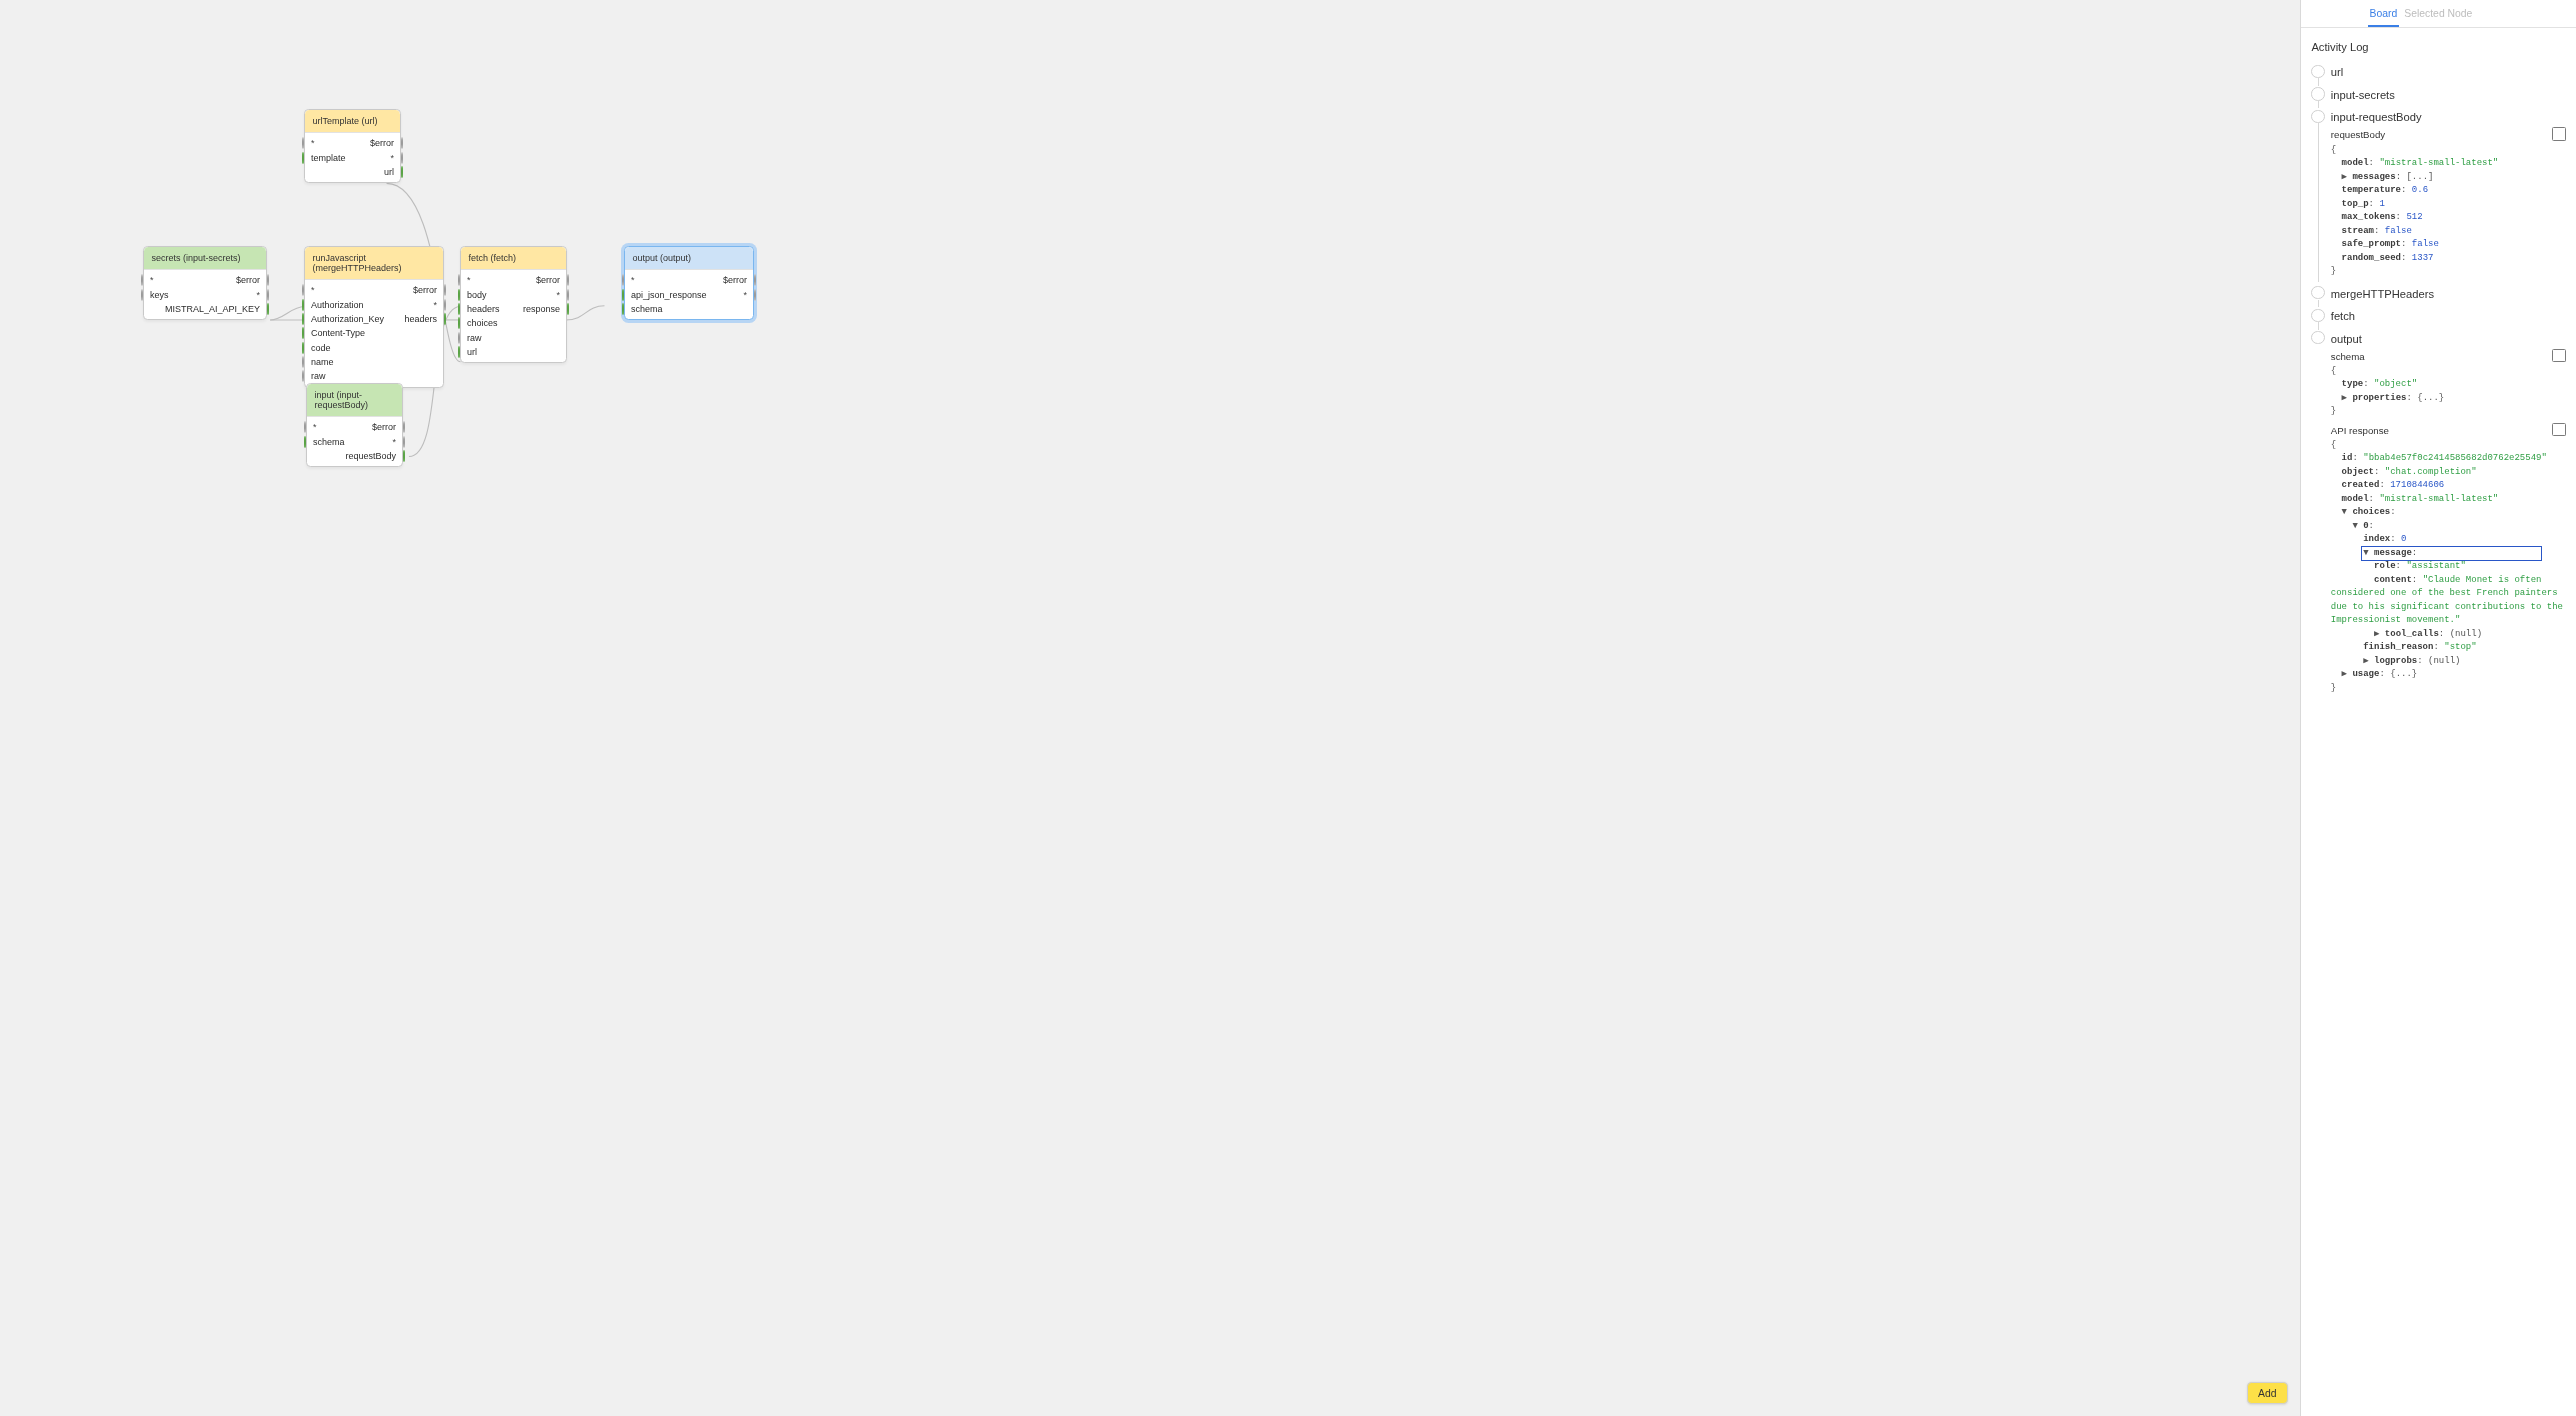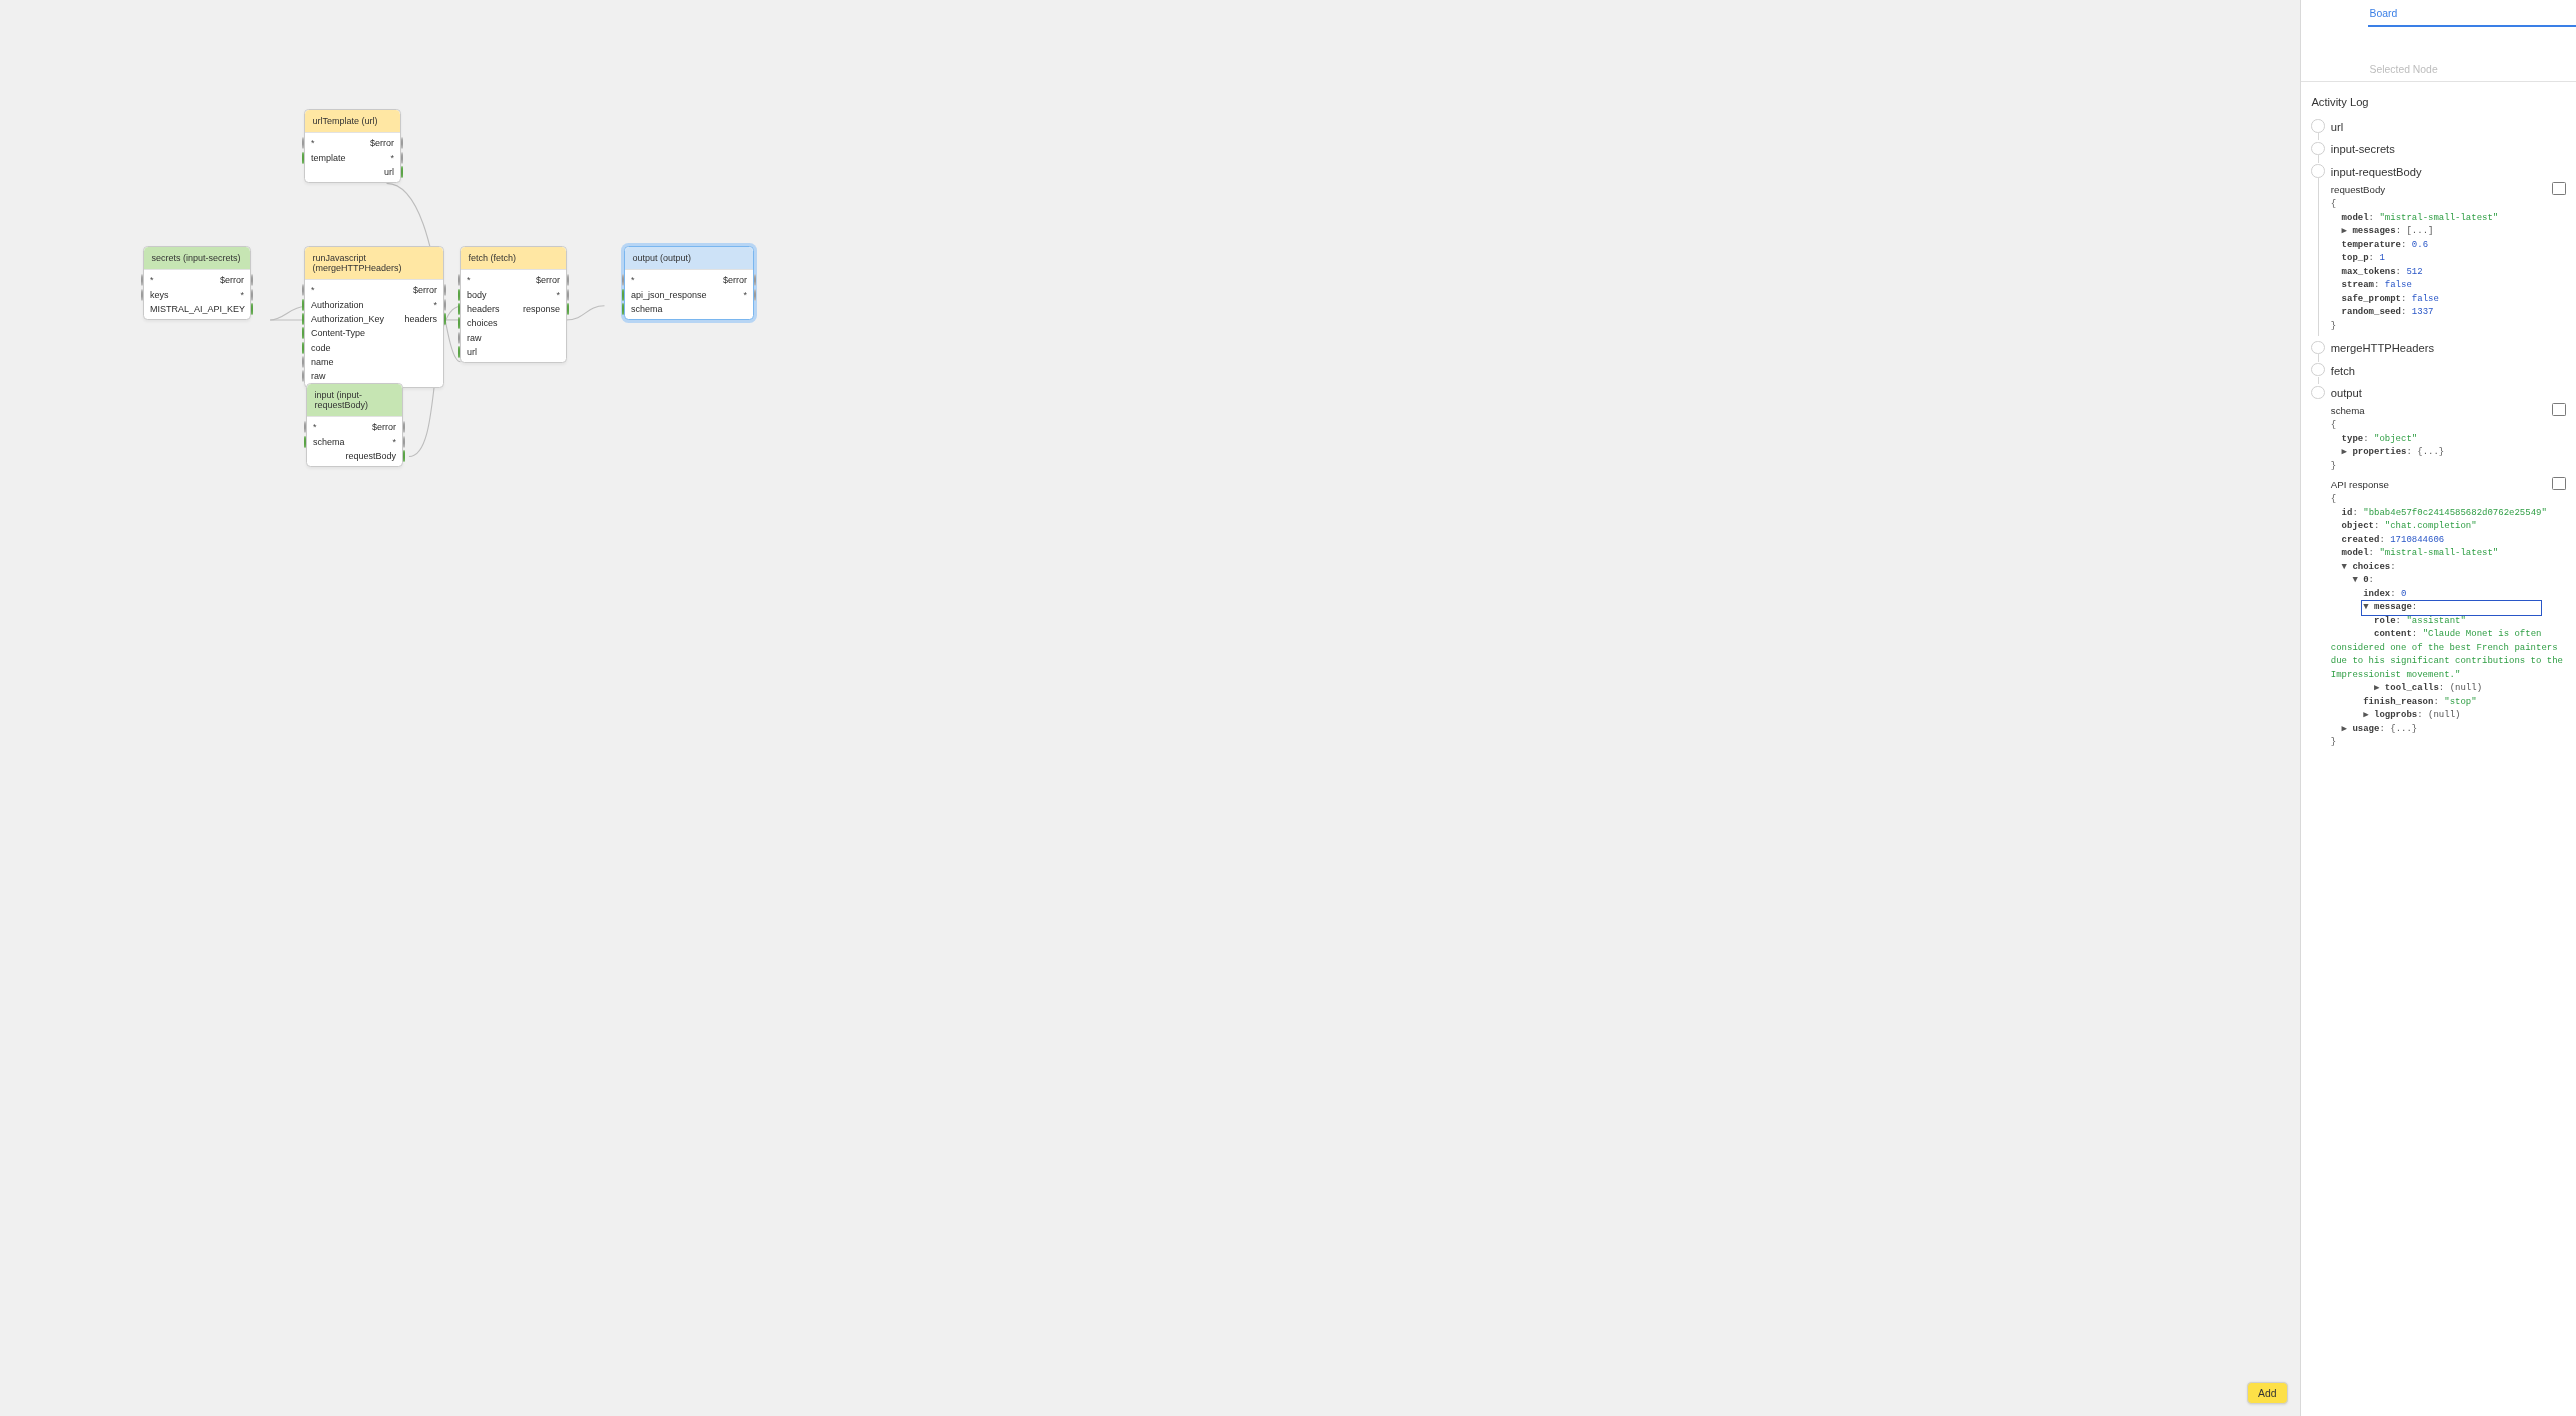--- a/index.html
+++ b/index.html
@@ -114,22 +114,21 @@
     border-left: 0.7px solid #d9d9d9;
     background: #fff;
     display: flex;
     flex-direction: column;
     min-height: 0;
   }
   .tabs {
     display: flex;
     border-bottom: 0.7px solid #e2e2e2;
     padding-left: 67px;
-    gap: 30px;
-    flex-direction: column;
+    gap: 4px;
   }
   .tab {
     padding: 7.5px 1.5px 6px 1.5px;
     font-size: 10.4px;
     color: #bdbdbd;
     cursor: pointer;
   }
   .tab.active {
     color: #3a7fe6;
     border-bottom: 2.2px solid #3a7fe6;
@@ -266,21 +265,21 @@
             <span class="port-out-host"><span class="port"></span></span>
           </div>
           <div class="row">
             <span class="left"></span>
             <span class="right lbl">url</span>
             <span class="port-out-host"><span class="port active"></span></span>
           </div>
         </div>
       </div>
 
-      <div class="node" style="left:143px; top:246px; width:108px">
+      <div class="node" style="left:143px; top:246px; width:124px">
         <div class="node-header hdr-green">secrets (input-secrets)</div>
         <div class="node-body">
           <div class="row">
             <span class="port-in-host"><span class="port"></span></span>
             <span class="left star">*</span>
             <span class="right">$error</span>
             <span class="port-out-host"><span class="port"></span></span>
           </div>
           <div class="row">
             <span class="port-in-host"><span class="port"></span></span>

